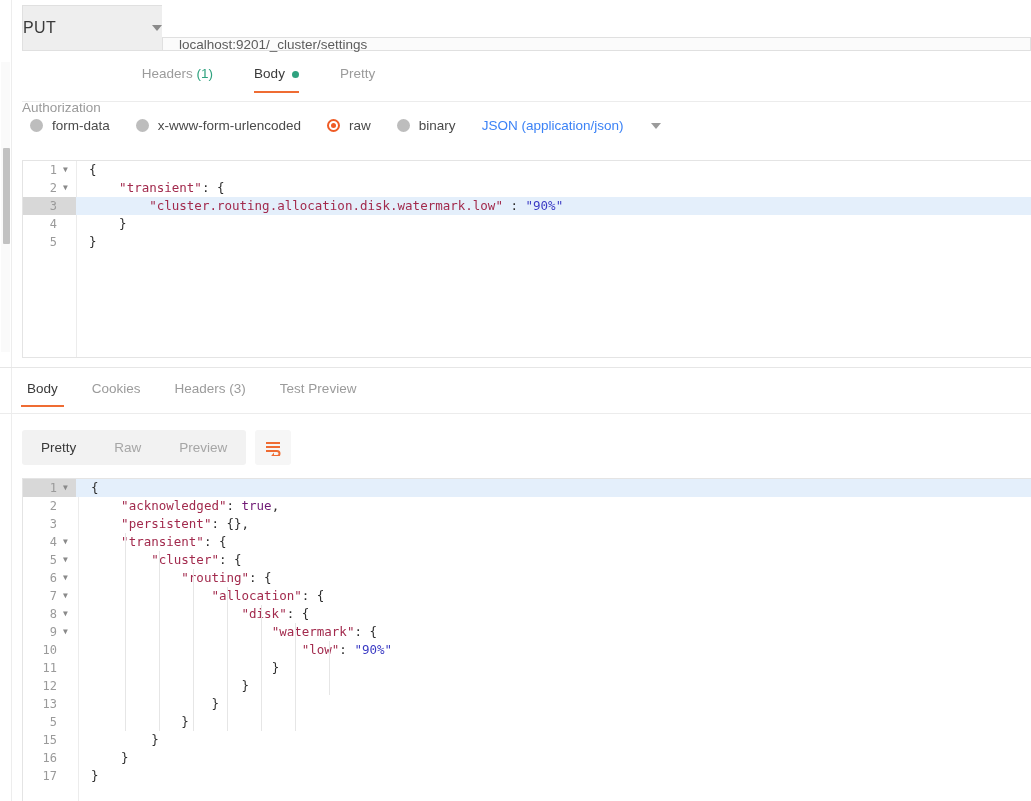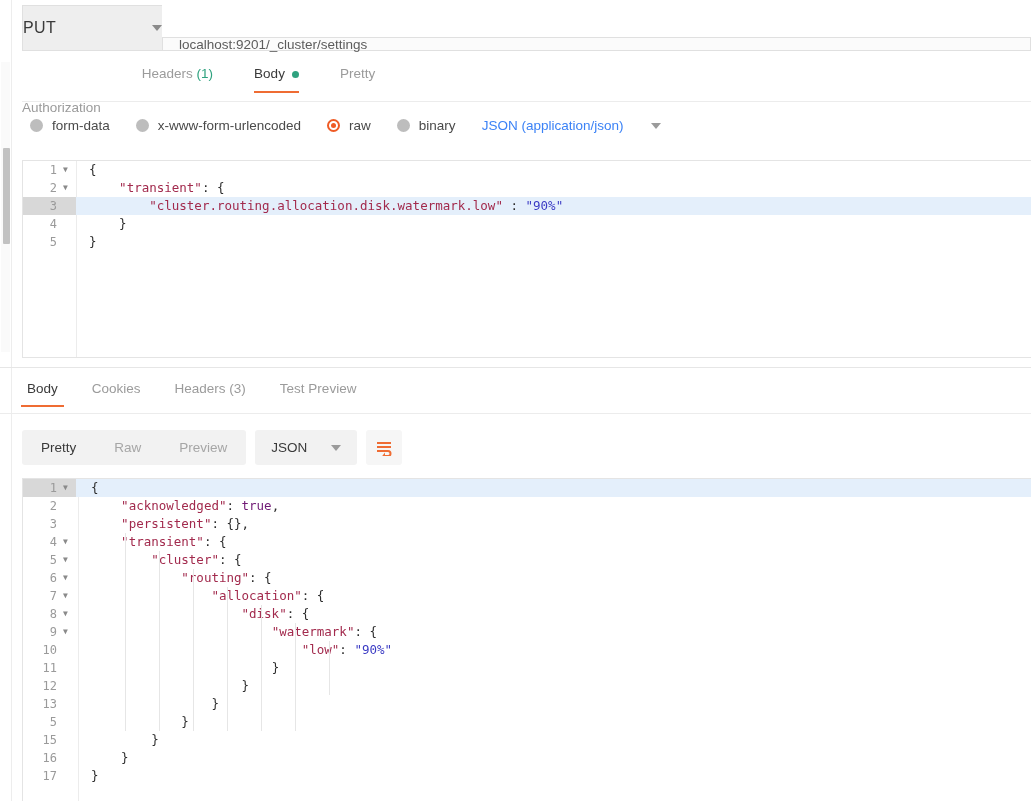--- a/index.html
+++ b/index.html
@@ -170,24 +170,20 @@
       <div class="res-tab"><span>Test Preview</span></div>
     </div>
   <div class="res-tabs-divider"></div>
 
   <div class="fmt-row">
     <div class="seg" id="fmt-seg">
         <div class="seg-item active">Pretty</div>
         <div class="seg-item">Raw</div>
         <div class="seg-item">Preview</div>
       </div>
-    <div class="fmt-select">
-      <span class="lbl">JSON</span>
-      <span class="caret-sm"></span>
-    </div>
     <div class="wrap-btn">
       <svg width="18" height="16" viewBox="0 0 18 16">
         <line x1="2" y1="3" x2="16" y2="3" stroke="#ef6c33" stroke-width="2"></line>
         <line x1="2" y1="7" x2="16" y2="7" stroke="#ef6c33" stroke-width="2"></line>
         <path d="M2 11 H13 a2.5 2.5 0 0 1 0 5 H8" fill="none" stroke="#ef6c33" stroke-width="2"></path>
         <path d="M10 12.5 L7.2 16 L10 16 Z" fill="#ef6c33"></path>
       </svg>
     </div>
   </div>
 

